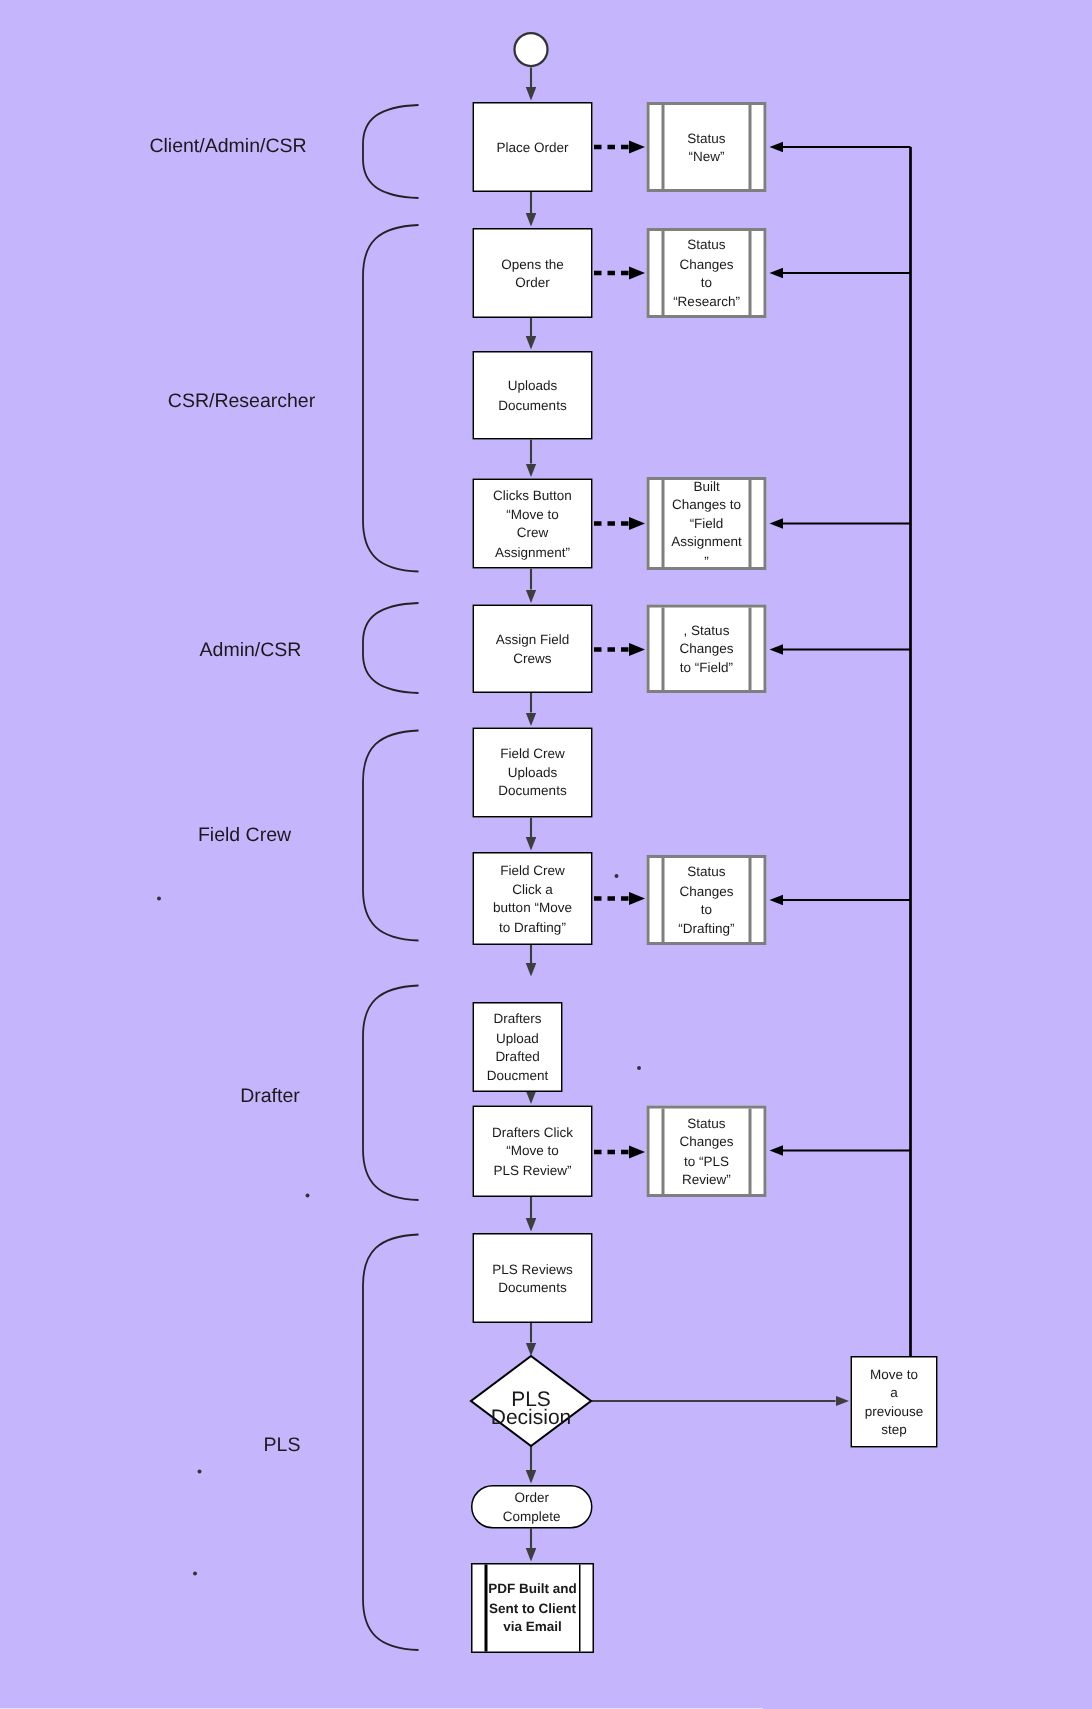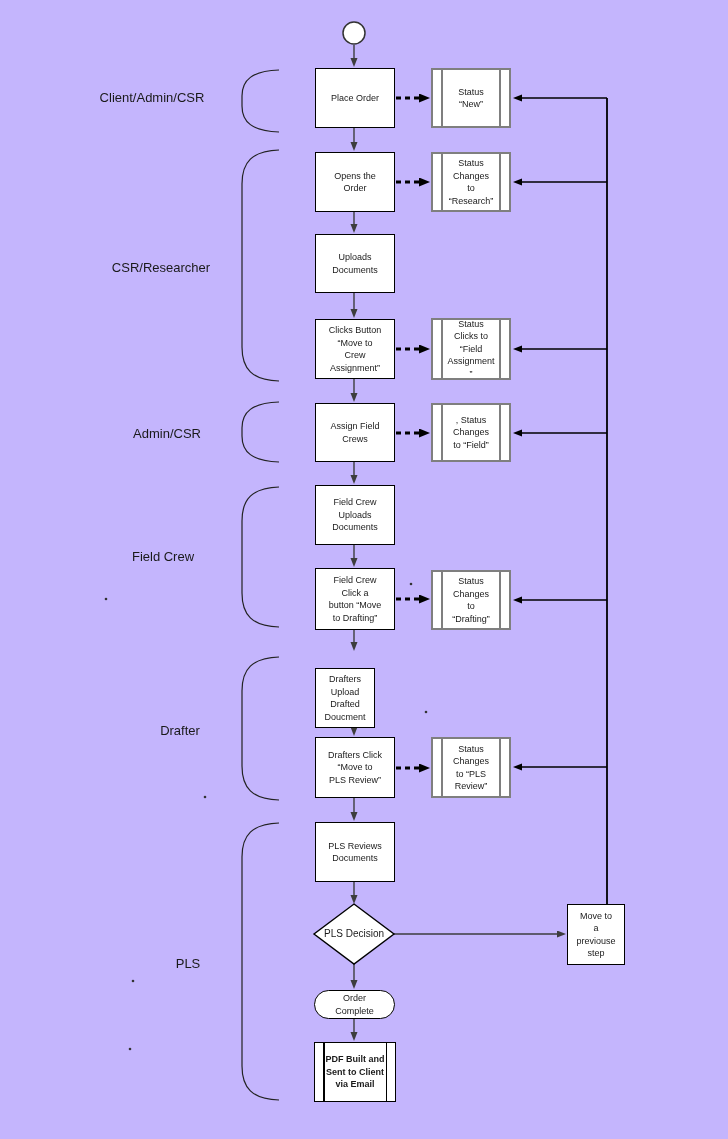--- a/index.html
+++ b/index.html
@@ -16,22 +16,22 @@
   .subprocess{border:2px solid #7f7f7f;padding:2px 16px;}
   .subprocess .bar{position:absolute;top:0;bottom:0;width:2px;background:#7f7f7f;}
   .subprocess .bar-l{left:8px;}
   .subprocess .bar-r{right:8px;}
   .subprocess-black{border:1.5px solid #000;padding:2px 9px;font-weight:bold;}
   .subprocess-black .bar{position:absolute;top:0;bottom:0;width:1.5px;background:#000;}
   .subprocess-black .bar-l{left:8px;}
   .subprocess-black .bar-r{right:8px;}
   .stadium{border-radius:15px;}
   .diamond-label{
-    position:absolute;display:flex;align-items:center;justify-content:center;
-    text-align:center;font-size:10px;line-height:12px;background:transparent;
+    position:absolute;display:flex;align-items:flex-end;justify-content:center;
+    text-align:center;font-size:14px;line-height:12px;background:transparent;
   }
   .role{
     position:absolute;transform:translate(-50%,-50%);
     font-size:13px;white-space:nowrap;color:#1a1a1a;
   }
   .lbl{position:relative;z-index:2;}
 </style>
 </head>
 <body>
 
@@ -170,21 +170,21 @@
     <span class="lbl">Status “New”</span>
   </div>
   <div class="node subprocess" style="left:431px;top:152px;width:80px;height:60px">
     <div class="bar bar-l"></div>
     <div class="bar bar-r"></div>
     <span class="lbl">Status Changes to “Research”</span>
   </div>
   <div class="node subprocess" style="left:431px;top:318px;width:80px;height:62px">
     <div class="bar bar-l"></div>
     <div class="bar bar-r"></div>
-    <span class="lbl">Status Clicks to “Field Assignment ”</span>
+    <span class="lbl">Built Changes to “Field Assignment ”</span>
   </div>
   <div class="node subprocess" style="left:431px;top:403px;width:80px;height:59px">
     <div class="bar bar-l"></div>
     <div class="bar bar-r"></div>
     <span class="lbl">, Status Changes to “Field”</span>
   </div>
   <div class="node subprocess" style="left:431px;top:570px;width:80px;height:60px">
     <div class="bar bar-l"></div>
     <div class="bar bar-r"></div>
     <span class="lbl">Status Changes to “Drafting”</span>

